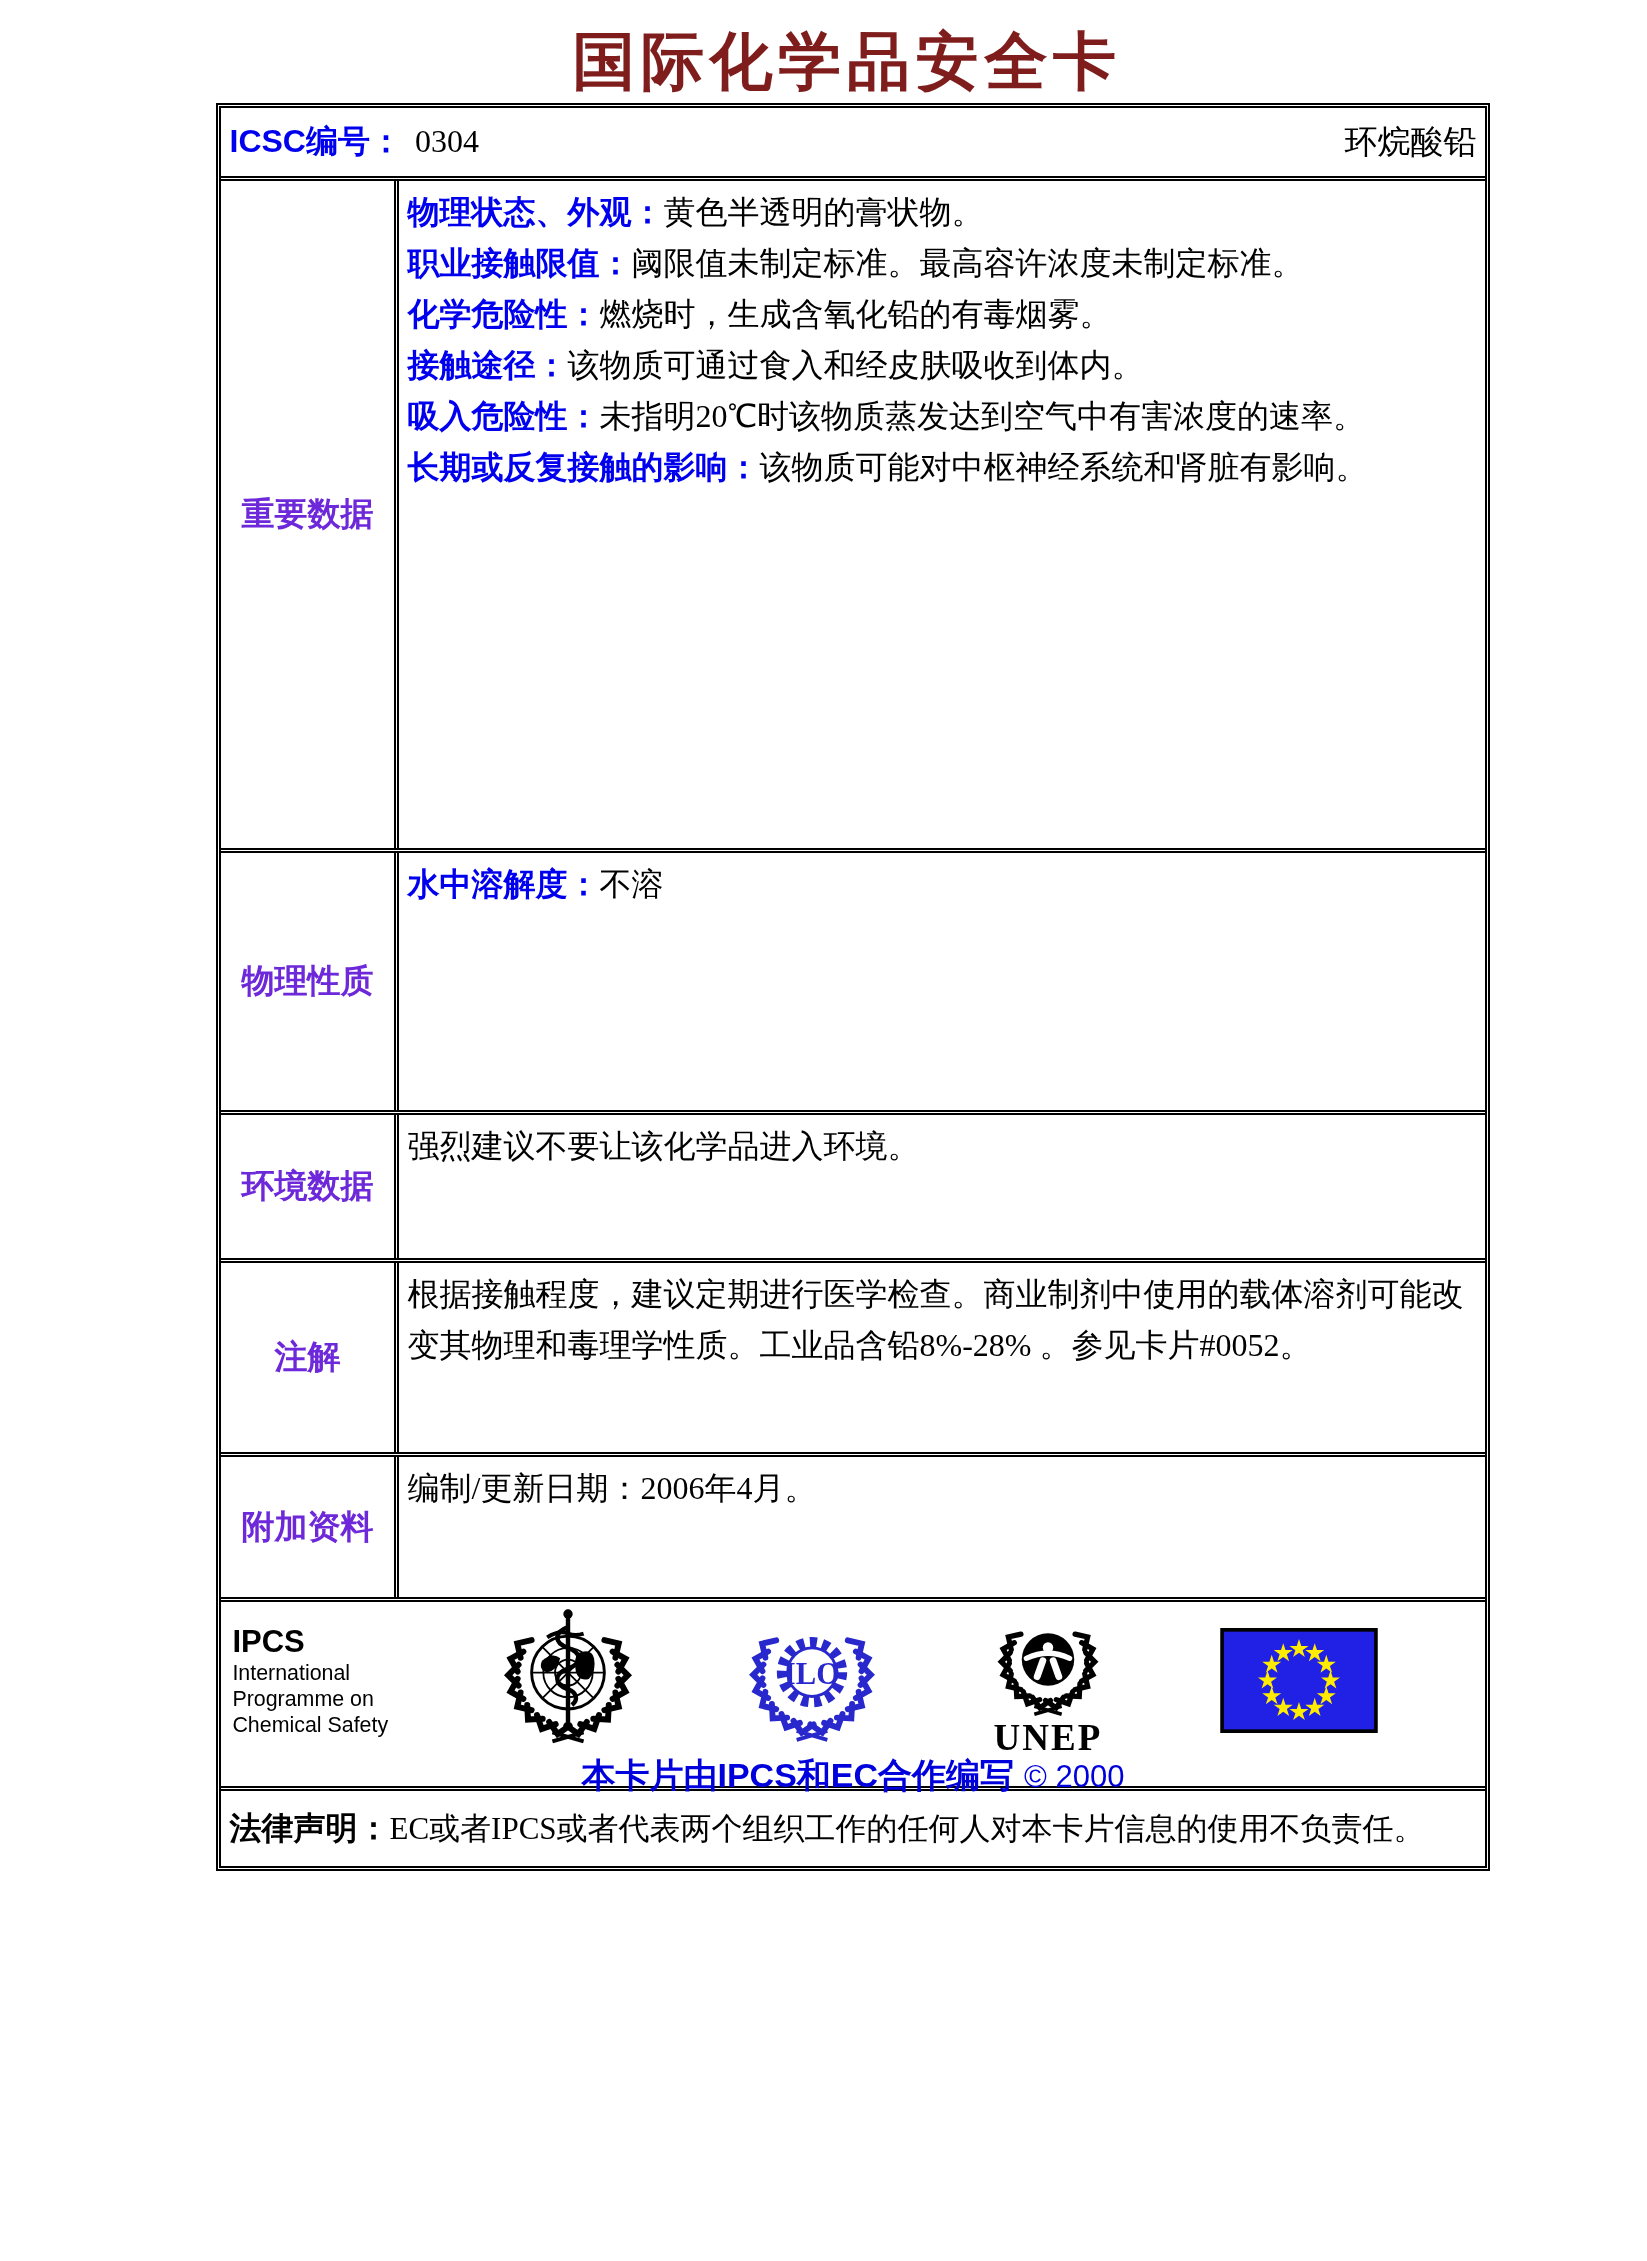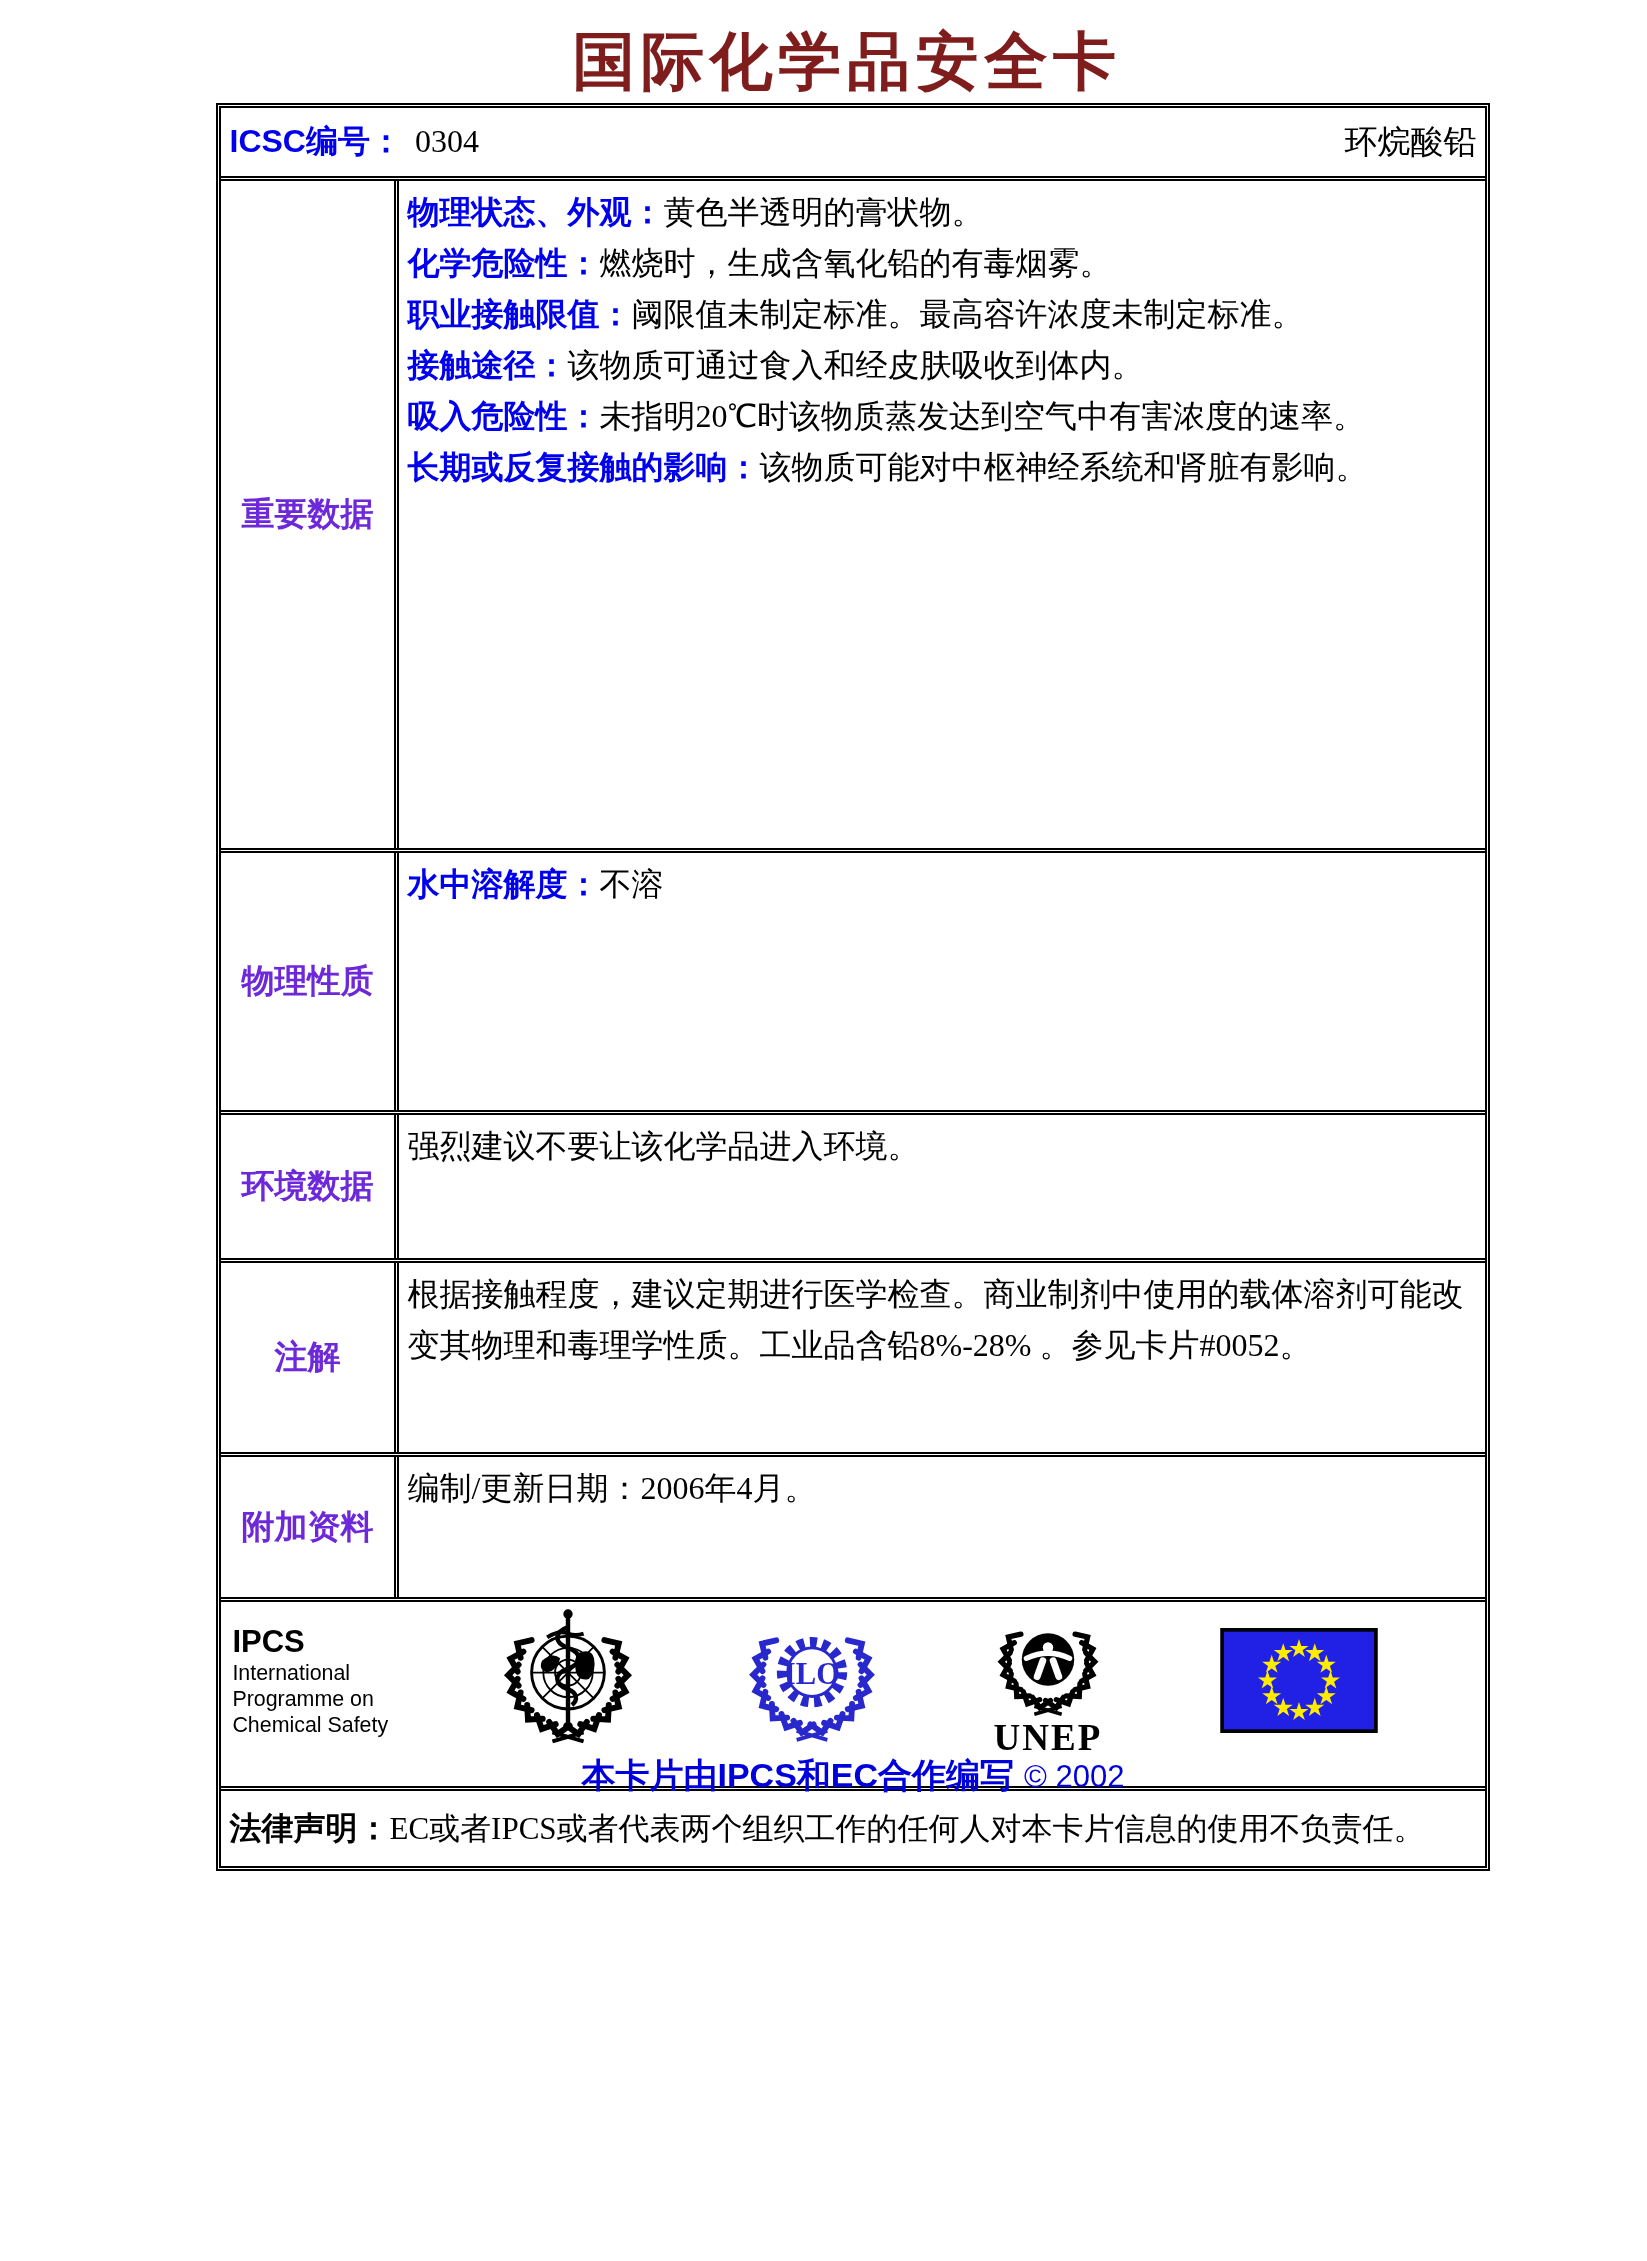--- a/index.html
+++ b/index.html
@@ -84,22 +84,22 @@
       </div>
       <div class="chem-name">环烷酸铅</div>
     </div>
 
     <div class="row r-important">
       <div class="label-cell">
         <span class="lbl">重要数据</span>
       </div>
       <div class="content-cell">
         <p class="entry"><span class="k">物理状态、外观：</span><span>黄色半透明的膏状物。</span></p>
+        <p class="entry"><span class="k">职业接触限值：</span><span>阈限值未制定标准。最高容许浓度未制定标准。</span></p>
         <p class="entry"><span class="k">化学危险性：</span><span>燃烧时，生成含氧化铅的有毒烟雾。</span></p>
-        <p class="entry"><span class="k">职业接触限值：</span><span>阈限值未制定标准。最高容许浓度未制定标准。</span></p>
         <p class="entry"><span class="k">接触途径：</span><span>该物质可通过食入和经皮肤吸收到体内。</span></p>
         <p class="entry"><span class="k">吸入危险性：</span><span>未指明20℃时该物质蒸发达到空气中有害浓度的速率。</span></p>
         <p class="entry"><span class="k">长期或反复接触的影响：</span><span>该物质可能对中枢神经系统和肾脏有影响。</span></p>
       </div>
     </div>
 
     <div class="row r-physical">
       <div class="label-cell">
         <span class="lbl">物理性质</span>
       </div>
@@ -345,21 +345,21 @@
           <use href="#eustar" transform="translate(12,15.2)"></use>
           <use href="#eustar" transform="translate(9.8,13)"></use>
           <use href="#eustar" transform="translate(9,10)"></use>
           <use href="#eustar" transform="translate(9.8,7)"></use>
           <use href="#eustar" transform="translate(12,4.8)"></use>
         </svg>
 
       </div>
 
       <div class="credit-line">
-        <span class="credit-bold">本卡片由IPCS和EC合作编写</span><span class="credit-copy">© 2002</span>
+        <span class="credit-bold">本卡片由IPCS和EC合作编写</span><span class="credit-copy">© 2000</span>
       </div>
     </div>
 
     <div class="row r-legal">
       <span class="legal-label">法律声明：</span>
       <span class="legal-text">EC或者IPCS或者代表两个组织工作的任何人对本卡片信息的使用不负责任。</span>
     </div>
 
   </div>
 </div>

